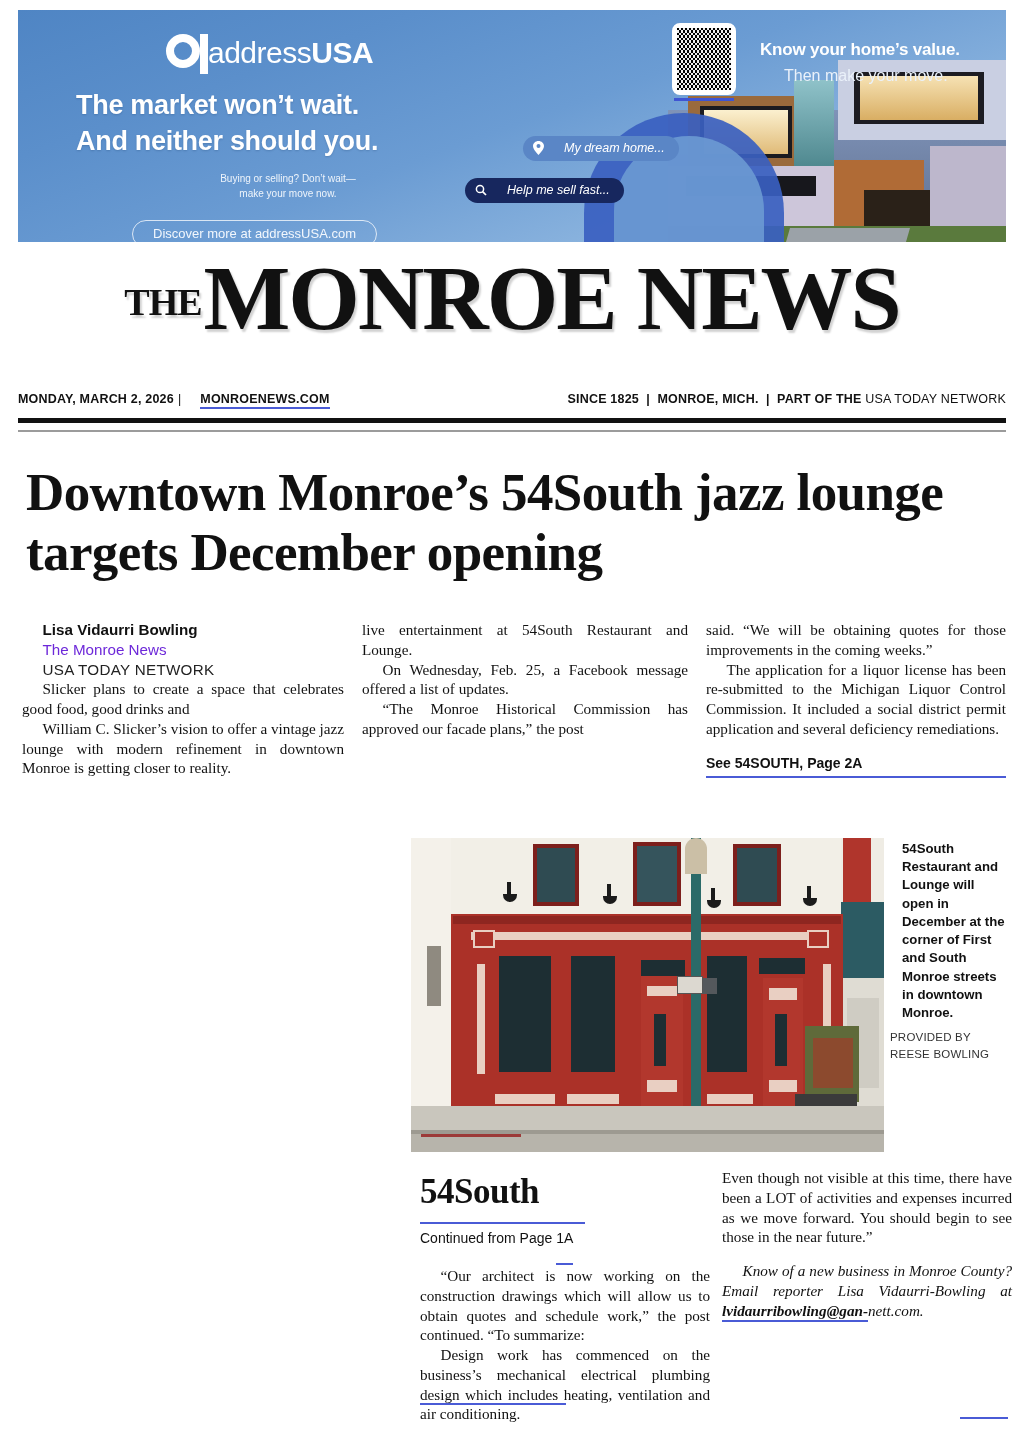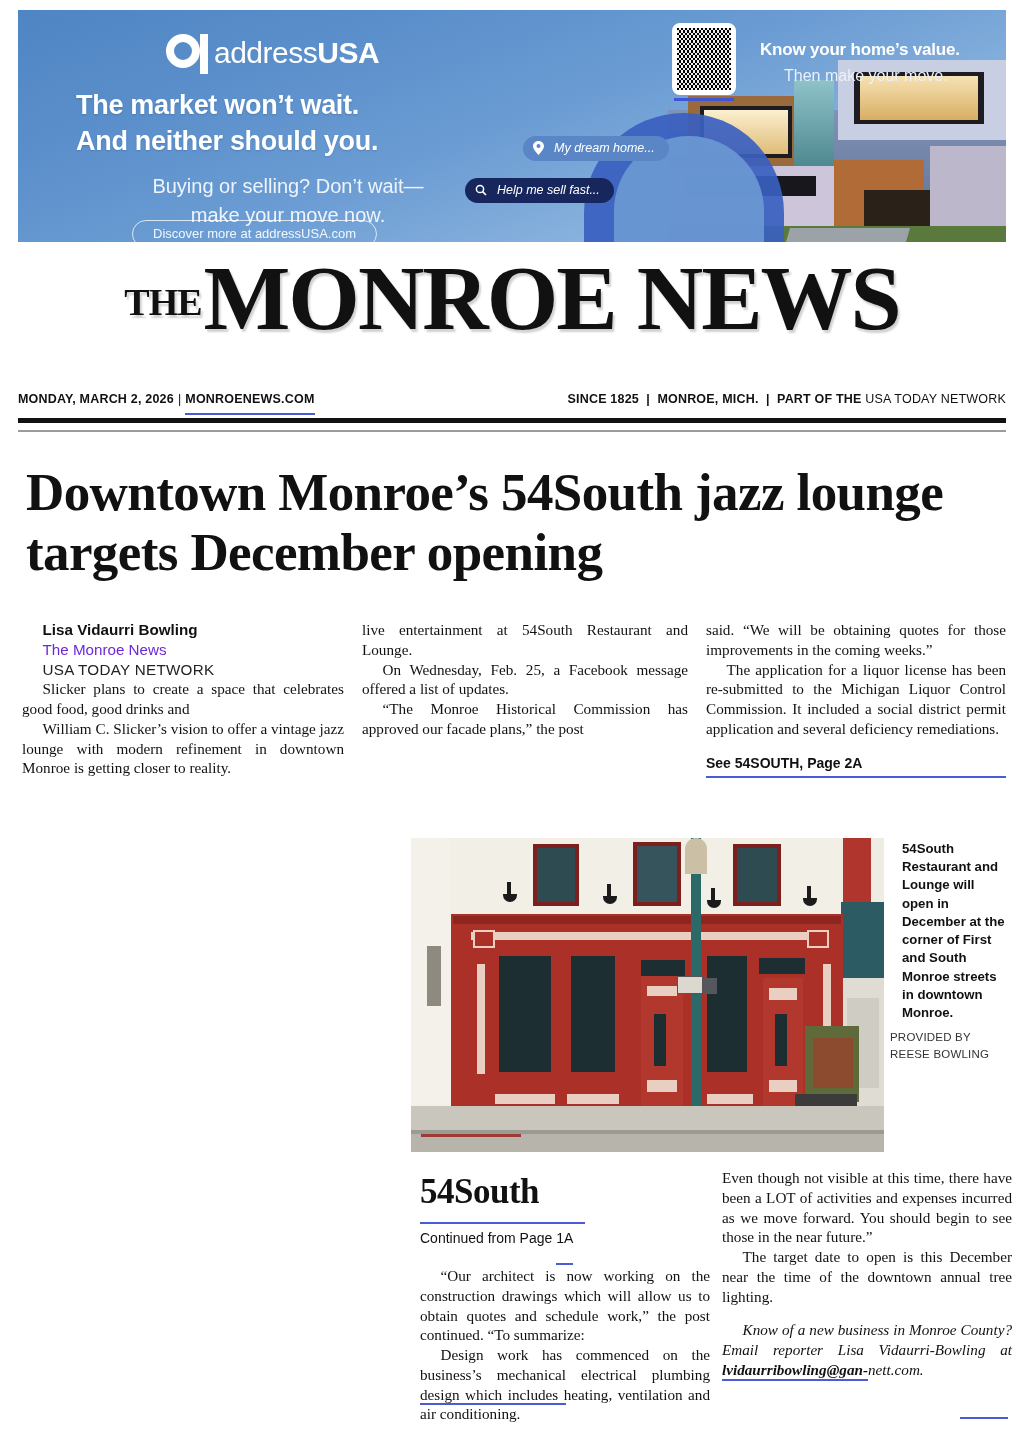--- a/index.html
+++ b/index.html
@@ -30,21 +30,20 @@
     position: absolute;
     inset: 0;
     background: linear-gradient(160deg, #4f85c4 0%, #5b8fcb 25%, #6b9cd3 50%, #8ab3de 75%, #b6cfec 100%);
   }
   .ad-logo {
     position: absolute;
     left: 148px;
     top: 22px;
     display: flex;
     align-items: center;
-    gap: 6px;
   }
   .ad-logo-mark {
     width: 42px; height: 42px;
     position: relative;
   }
   .ad-logo-mark .ring {
     position:absolute; left:0; top:2px;
     width: 34px; height: 34px;
     border: 8px solid #fff;
     border-radius: 50%;
@@ -75,21 +74,21 @@
     text-shadow: 0 1px 2px rgba(20,50,90,.22);
   }
   .ad-sub {
     position: absolute;
     left: 120px;
     top: 162px;
     width: 300px;
     text-align: center;
     font-family: "Liberation Sans", sans-serif;
     color: #eef4fb;
-    font-size: 20px;
+    font-size: 10px;
     line-height: 1.45;
   }
   .ad-cta {
     position: absolute;
     left: 114px;
     top: 210px;
     border: 1px solid rgba(255,255,255,.75);
     border-radius: 20px;
     padding: 5px 20px 6px;
     font-family: "Liberation Sans", sans-serif;
@@ -153,21 +152,21 @@
     left: 596px; top: 126px;
     width: 150px; height: 130px;
     border-radius: 100px 100px 0 0;
     background: #6c9ad3;
     opacity:.9;
   }
   .pill {
     position: absolute;
     display: flex;
     align-items: center;
-    gap: 10px;
+    gap: 20px;
     border-radius: 16px;
     padding: 5px 14px 6px 10px;
     font-family: "Liberation Sans", sans-serif;
     font-style: italic;
     font-size: 12.5px;
     color: #fff;
     white-space: nowrap;
   }
   .pill-dream { left: 505px; top: 126px; background: #5a86c6; }
   .pill-sell  { left: 447px; top: 168px; background: #17275e; }
@@ -210,21 +209,21 @@
     display: flex;
     justify-content: space-between;
     align-items: baseline;
     font-family: "Liberation Sans", sans-serif;
     font-size: 12.5px;
     font-weight: 700;
     letter-spacing: .2px;
     color: #111;
   }
   .dl-left span.sep { font-weight: 400; margin: 0 4px; }
-  .dl-url { border-bottom: 2px solid #4a5bd6; padding-bottom: 7px; }
+  .dl-url { border-bottom: 2px solid #4a5bd6; padding-bottom: 1px; margin-left: 15px; }
   .dl-right .light { font-weight: 400; }
   .rule-heavy {
     position: absolute; left: 18px; top: 418px;
     width: 988px; height: 5px; background: #111;
   }
   .rule-light {
     position: absolute; left: 18px; top: 430px;
     width: 988px; height: 2px; background: #9b9b9b;
   }
 
@@ -547,20 +546,19 @@
 <div class="jump-rule"></div>
 <div class="jump-cont"><span>Continued from Page </span><span class="pg">1A</span></div>
 
 <div class="col" id="jcol1">
   <p>“Our architect is now working on the construction drawings which will allow us to obtain quotes and schedule work,” the post continued. “To summarize:</p>
   <p>Design work has commenced on the business’s mechanical electrical plumbing design which includes heating, ventilation and air conditioning.</p>
 </div>
 
 <div class="col" id="jcol2">
   <p class="noindent">Even though not visible at this time, there have been a LOT of activities and expenses incurred as we move forward. You should begin to see those in the near future.”</p>
-  <p>The target date to open is this December near the time of the downtown annual tree lighting.</p>
   <div class="tagline" style="margin-top:14px;">
     <p><span>Know of a new business in Monroe County? Email reporter Lisa Vidaurri-Bowling at </span><span class="email">lvidaurribowling@gan-</span><span>nett.com.</span></p>
   </div>
 </div>
 
 <div class="ul-blue-1"></div>
 <div class="ul-blue-2"></div>
 
 </body></html>

